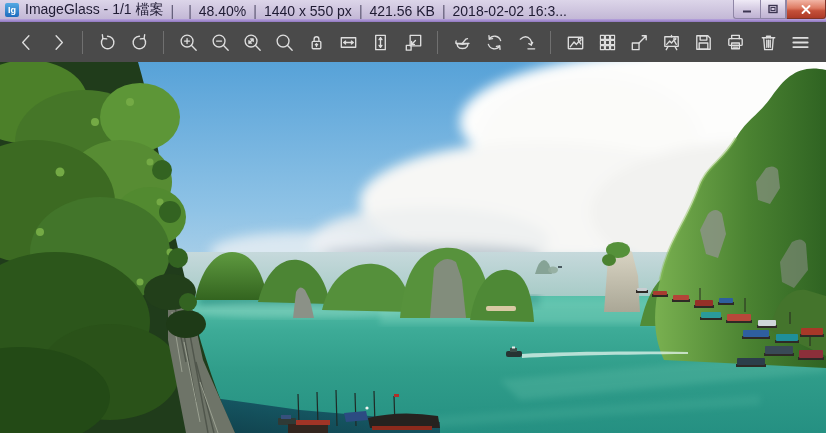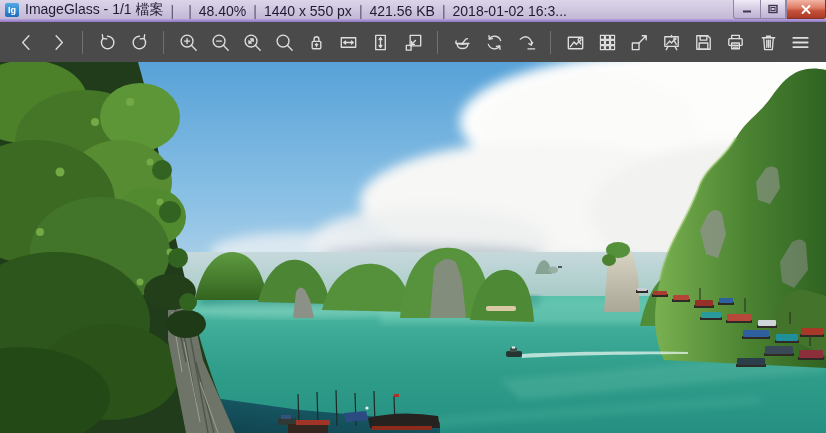--- a/index.html
+++ b/index.html
@@ -166,21 +166,21 @@
     <div class="title-text">
         <span class="tseg">ImageGlass - 1/1 檔案</span>
         <span class="tsep">|</span>
         <span class="tsep">|</span>
         <span class="tseg">48.40%</span>
         <span class="tsep">|</span>
         <span class="tseg">1440 x 550 px</span>
         <span class="tsep">|</span>
         <span class="tseg">421.56 KB</span>
         <span class="tsep">|</span>
-        <span class="tseg">2018-01-02 16:3...</span>
+        <span class="tseg">2018-02-02 16:3...</span>
       </div>
     <div class="win-controls">
       <button class="wbtn btn-min" title="">
         <svg width="12" height="10" viewBox="0 0 12 10">
             <path d="M2 7.5 H10" stroke="#3c3552" stroke-width="2" fill="none"></path>
           </svg>
       </button>
       <button class="wbtn btn-max" title="">
         <svg width="12" height="11" viewBox="0 0 12 11">
             <rect x="2" y="1.5" width="8" height="7" fill="none" stroke="#3c3552" stroke-width="1.4"></rect>

